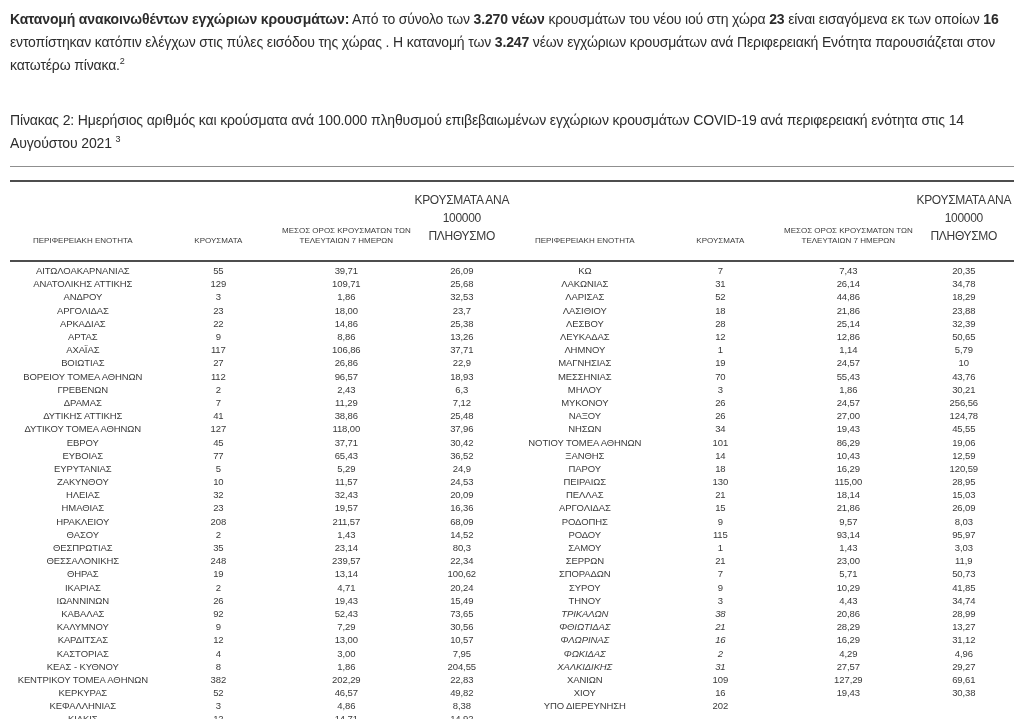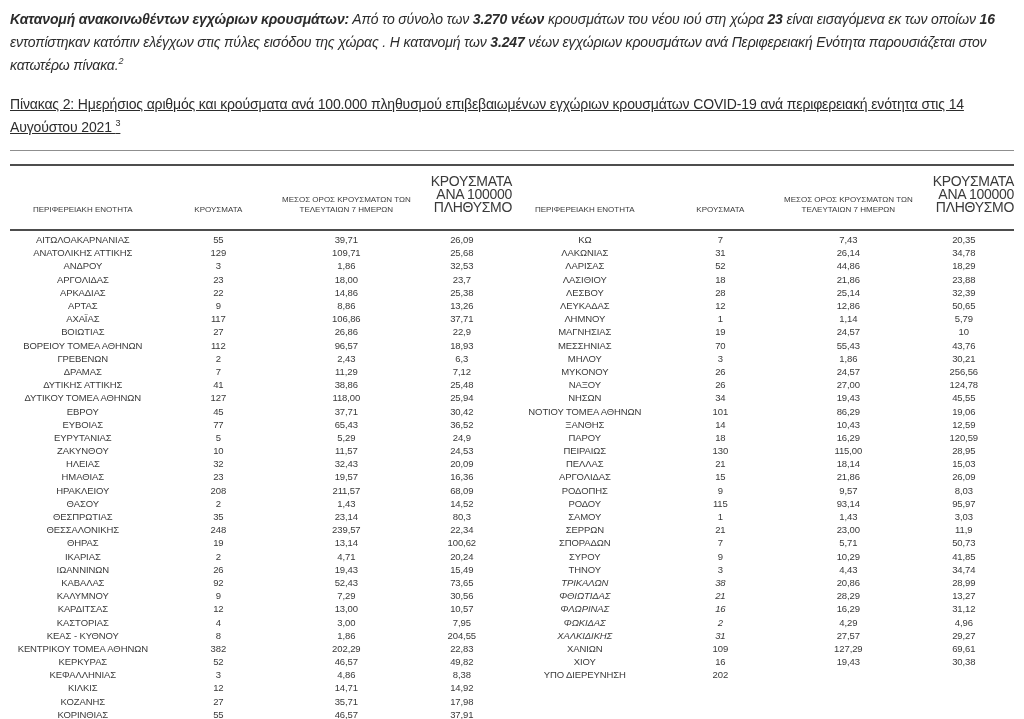--- a/index.html
+++ b/index.html
@@ -10,32 +10,30 @@
     color: #2c2c2c;
     overflow: hidden;
   }
   .page { padding: 8px 10px 0 10px; }
 
   .intro {
     font-size: 14px;
     line-height: 23px;
     letter-spacing: -0.15px;
     color: #2c2c2c;
-    font-style: italic;
   }
   .intro .b { font-weight: bold; }
   sup { font-size: 9px; vertical-align: super; line-height: 0; }
 
   .caption {
-    margin-top: 16px;
+    margin-top: 32px;
     font-size: 14px;
     line-height: 23px;
     letter-spacing: -0.15px;
     color: #2c2c2c;
-    text-decoration: underline;
   }
 
   .rule-thin  { margin-top: 11px; border-top: 1px solid #8f8f8f; height: 0; }
   .rule-thick { margin-top: 13px; border-top: 2px solid #4d4d4d; height: 0; }
 
   .thead {
     display: flex;
     border-bottom: 2px solid #4d4d4d;
     padding-top: 9px;
   }
@@ -45,21 +43,21 @@
     grid-template-columns: 29% 25% 26% 20%;
     align-items: end;
   }
   .hcell {
     font-size: 8px;
     line-height: 9.5px;
     text-align: center;
     color: #3a3a3a;
     padding-bottom: 15px;
   }
-  .hcell.c3 { font-size: 14px; line-height: 13px; letter-spacing: -0.3px; text-align: right; }
+  .hcell.c3 { font-size: 12px; line-height: 18px; letter-spacing: -0.3px; }
 
   .tbody {
     display: flex;
     align-items: flex-start;
     border-bottom: 2px solid #0f172a;
     padding: 2px 0 1px 0;
   }
   .trow {
     display: grid;
     grid-template-columns: 29% 25% 26% 20%;
@@ -173,21 +171,21 @@
         <div class="trow">
           <div class="tcell c0">ΔΥΤΙΚΗΣ ΑΤΤΙΚΗΣ</div>
           <div class="tcell c1">41</div>
           <div class="tcell c2">38,86</div>
           <div class="tcell c3">25,48</div>
         </div>
         <div class="trow">
           <div class="tcell c0">ΔΥΤΙΚΟΥ ΤΟΜΕΑ ΑΘΗΝΩΝ</div>
           <div class="tcell c1">127</div>
           <div class="tcell c2">118,00</div>
-          <div class="tcell c3">25,94</div>
+          <div class="tcell c3">37,96</div>
         </div>
         <div class="trow">
           <div class="tcell c0">ΕΒΡΟΥ</div>
           <div class="tcell c1">45</div>
           <div class="tcell c2">37,71</div>
           <div class="tcell c3">30,42</div>
         </div>
         <div class="trow">
           <div class="tcell c0">ΕΥΒΟΙΑΣ</div>
           <div class="tcell c1">77</div>

